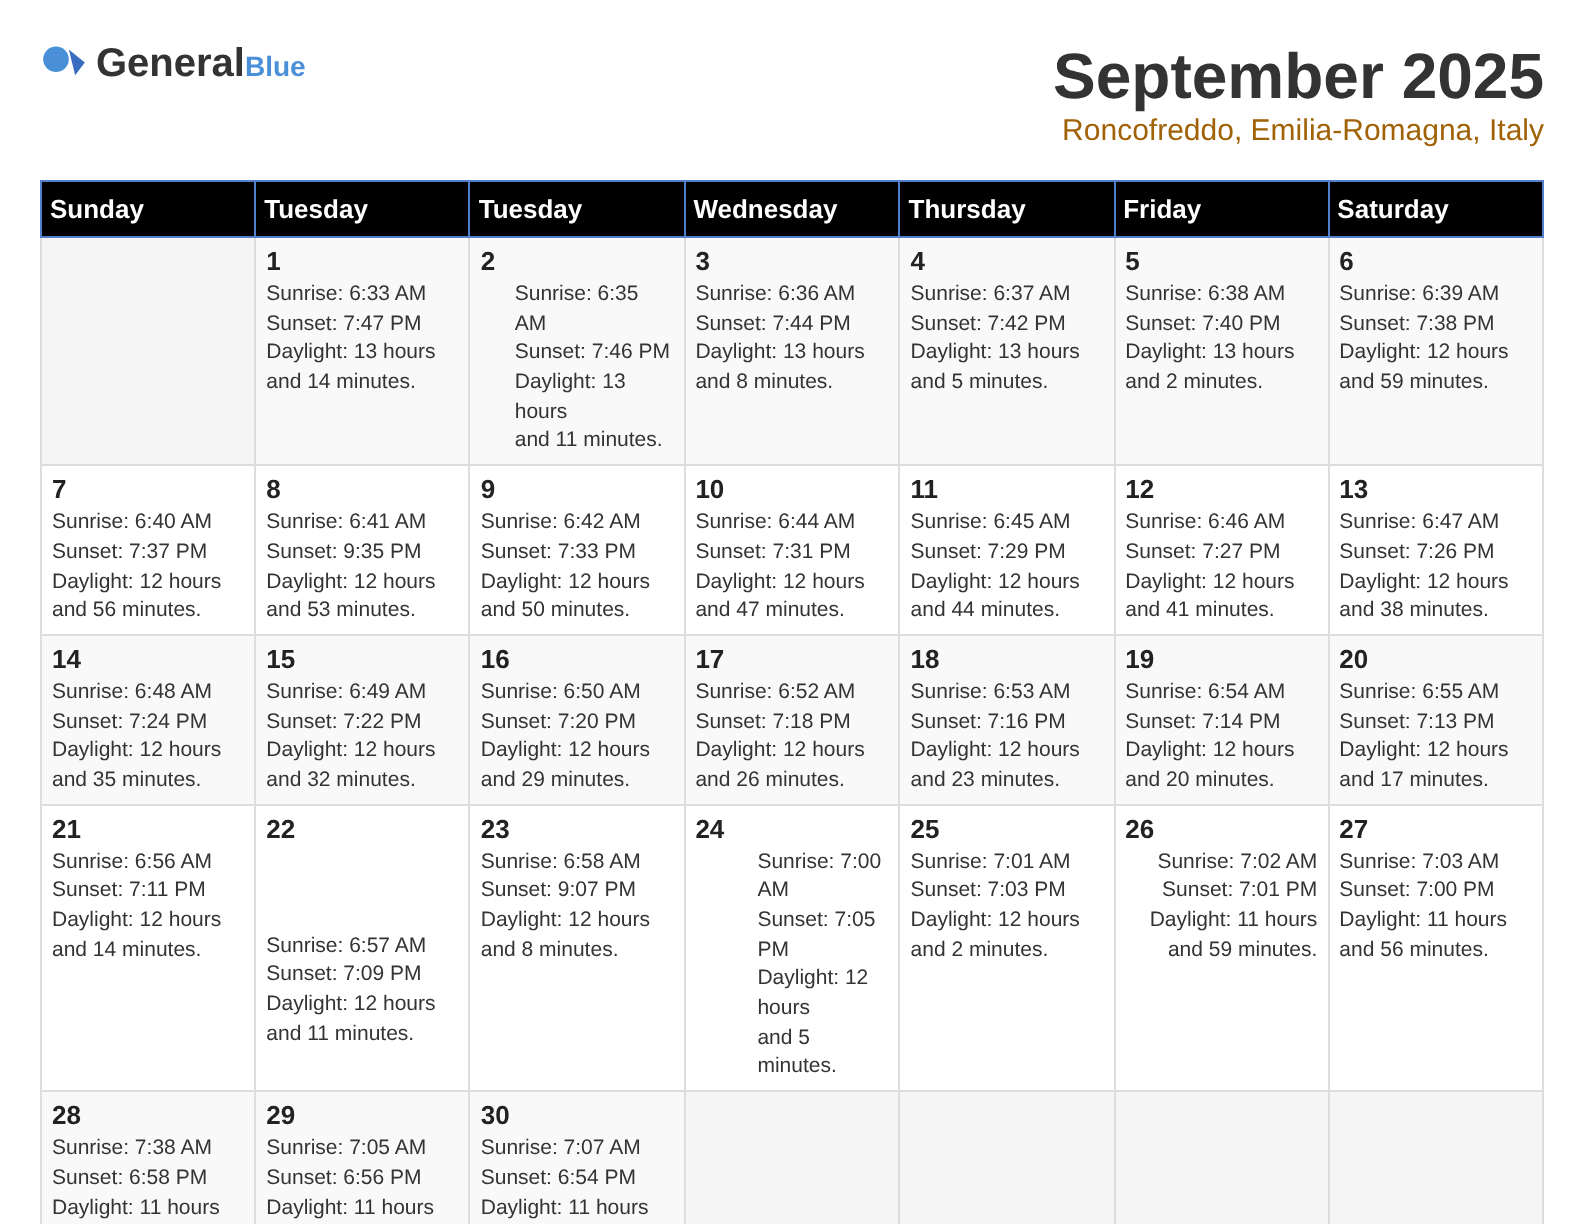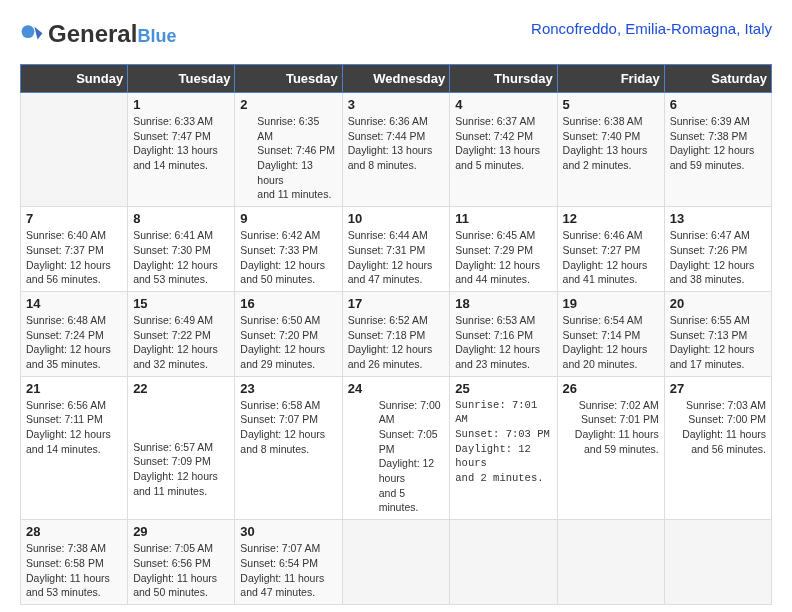--- a/index.html
+++ b/index.html
@@ -15,56 +15,56 @@
       justify-content: space-between;
       align-items: flex-start;
       margin-bottom: 16px;
     }
     .logo {
       display: flex;
       align-items: center;
       gap: 4px;
     }
     .logo-text-general {
-      font-size: 24px;
+      font-size: 20px;
       font-weight: bold;
       color: #333;
     }
     .logo-text-blue {
-      font-size: 18px;
+      font-size: 14px;
       font-weight: bold;
       color: #4a90d9;
     }
     .logo-icon {
       width: 24px;
       height: 24px;
     }
     .title-block {
       text-align: right;
     }
     .month-title {
       font-size: 32px;
       font-weight: bold;
       color: #333;
     }
     .location-title {
       font-size: 15px;
-      color: #1d4ed8;
+      color: #a16207;
     }
     .calendar {
       width: 100%;
       border-collapse: collapse;
       border: 1px solid #ccc;
     }
     .calendar th {
-      background: #404040;
+      background: #000000;
       color: #fff;
       padding: 6px 4px;
       font-size: 13px;
-      text-align: right;
+      text-align: left;
       border: 1px solid #5080cc;
     }
     .calendar td {
       vertical-align: top;
       padding: 4px 5px;
       border: 1px solid #ddd;
       width: 108px;
       min-height: 80px;
       font-size: 11px;
       color: #333;
@@ -99,20 +99,21 @@
   <div class="logo">
     <svg class="logo-icon" viewBox="0 0 30 30" xmlns="http://www.w3.org/2000/svg">
       <circle cx="10" cy="12" r="8" fill="#4a90d9"></circle>
       <polygon points="18,6 28,14 22,22" fill="#3a6dbf"></polygon>
     </svg>
     <div>
       <span class="logo-text-general">General</span><span class="logo-text-blue">Blue</span>
     </div>
   </div>
   <div class="title-block">
+    <div class="month-title">September 2025</div>
     <div class="location-title">Roncofreddo, Emilia-Romagna, Italy</div>
   </div>
 </div>
 
 <table class="calendar">
   <thead>
     <tr>
     <th>Sunday</th>
         <th>Tuesday</th>
         <th>Tuesday</th>
@@ -172,21 +173,21 @@
         <td>
           <span class="day-number">7</span>
           <div class="day-info" style="white-space: pre-line;">Sunrise: 6:40 AM
 Sunset: 7:37 PM
 Daylight: 12 hours
 and 56 minutes.</div>
         </td>
         <td>
           <span class="day-number">8</span>
           <div class="day-info" style="white-space: pre-line;">Sunrise: 6:41 AM
-Sunset: 7:30 PM
+Sunset: 9:35 PM
 Daylight: 12 hours
 and 53 minutes.</div>
         </td>
         <td>
           <span class="day-number">9</span>
           <div class="day-info" style="white-space: pre-line;">Sunrise: 6:42 AM
 Sunset: 7:33 PM
 Daylight: 12 hours
 and 50 minutes.</div>
         </td>
@@ -281,48 +282,48 @@
         <td>
           <span class="day-number">22</span>
           <div class="day-info" style="white-space: pre-line; margin-top: 44px;">Sunrise: 6:57 AM
 Sunset: 7:09 PM
 Daylight: 12 hours
 and 11 minutes.</div>
         </td>
         <td>
           <span class="day-number">23</span>
           <div class="day-info" style="white-space: pre-line;">Sunrise: 6:58 AM
-Sunset: 7:07 PM
+Sunset: 9:07 PM
 Daylight: 12 hours
 and 8 minutes.</div>
         </td>
         <td>
           <span class="day-number">24</span>
           <div class="day-info" style="white-space: pre-line; margin-left: 31px;">Sunrise: 7:00 AM
 Sunset: 7:05 PM
 Daylight: 12 hours
 and 5 minutes.</div>
         </td>
         <td>
           <span class="day-number">25</span>
-          <div class="day-info" style="white-space: pre-line; font-family: Liberation Mono, monospace;">Sunrise: 7:01 AM
+          <div class="day-info" style="white-space: pre-line;">Sunrise: 7:01 AM
 Sunset: 7:03 PM
 Daylight: 12 hours
 and 2 minutes.</div>
         </td>
         <td>
           <span class="day-number">26</span>
           <div class="day-info" style="white-space: pre-line; text-align: right;">Sunrise: 7:02 AM
 Sunset: 7:01 PM
 Daylight: 11 hours
 and 59 minutes.</div>
         </td>
         <td>
           <span class="day-number">27</span>
-          <div class="day-info" style="white-space: pre-line; text-align: right;">Sunrise: 7:03 AM
+          <div class="day-info" style="white-space: pre-line;">Sunrise: 7:03 AM
 Sunset: 7:00 PM
 Daylight: 11 hours
 and 56 minutes.</div>
         </td>
       </tr>
       <tr>
         <td>
           <span class="day-number">28</span>
           <div class="day-info" style="white-space: pre-line;">Sunrise: 7:38 AM
 Sunset: 6:58 PM

